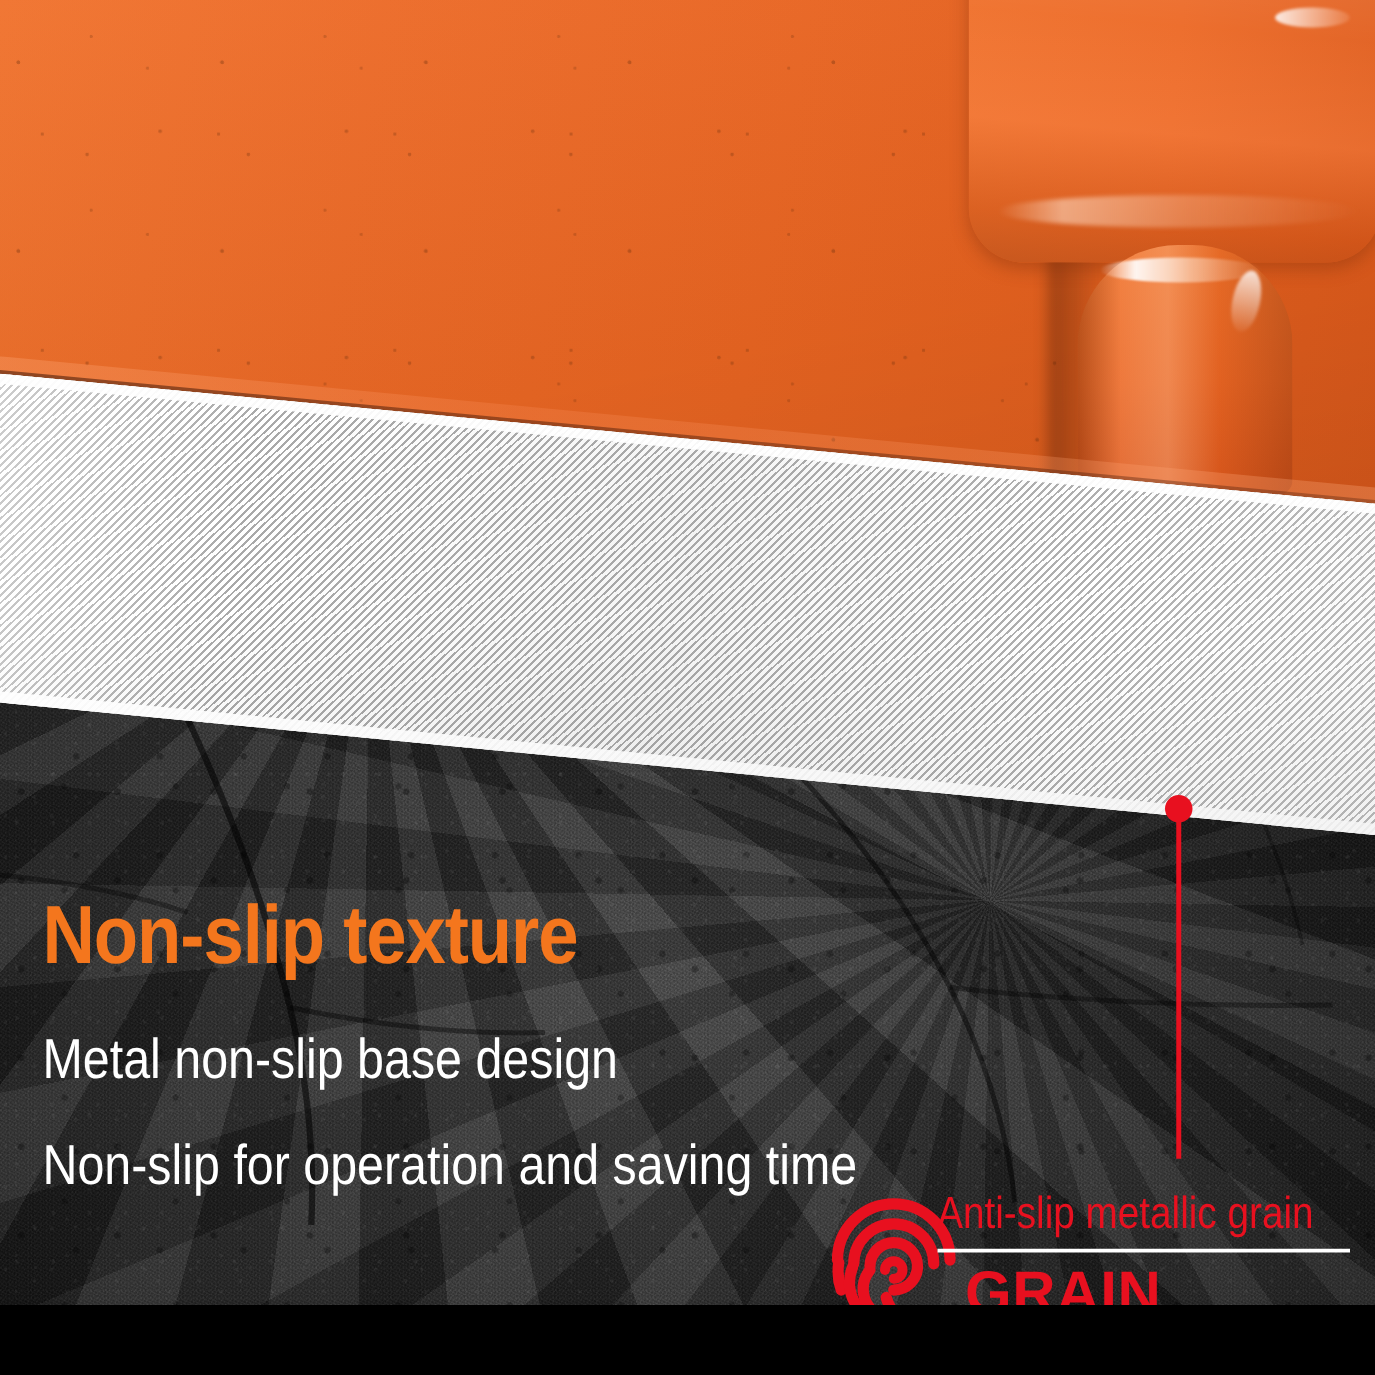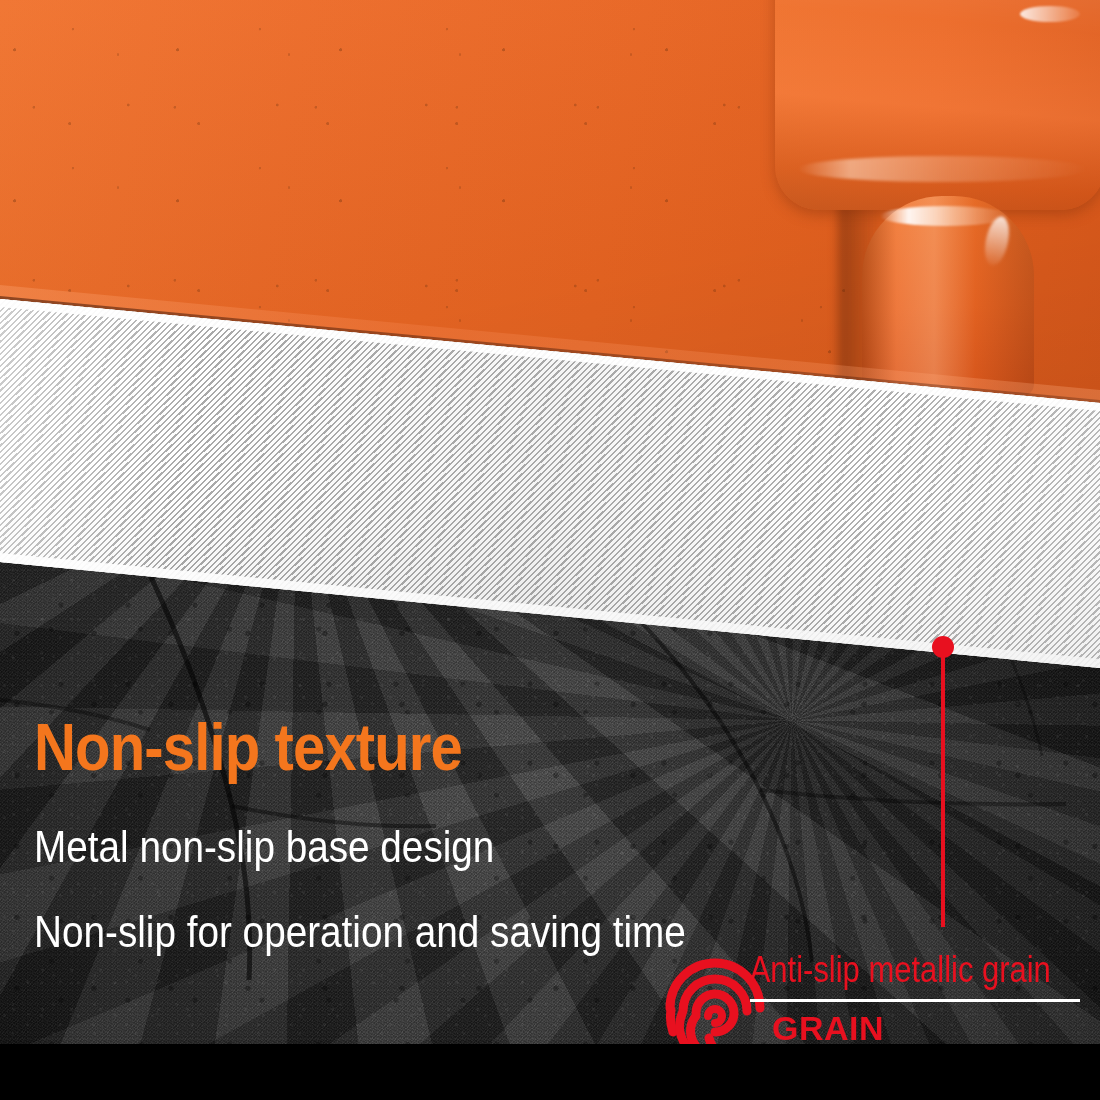--- a/index.html
+++ b/index.html
@@ -306,21 +306,21 @@
     margin-left: 2px;
     width: 330px;
     height: 3px;
     background: #ffffff;
   }
   .badge-word {
     margin-top: 9px;
     margin-left: 24px;
     font-family: "Liberation Sans", sans-serif;
     font-weight: 700;
-    font-size: 34px;
+    font-size: 48px;
     line-height: 1.0;
     letter-spacing: 0.5px;
     color: #e8101f;
     white-space: nowrap;
   }
 </style>
 </head>
 <body>
 
 <div id="stage">

